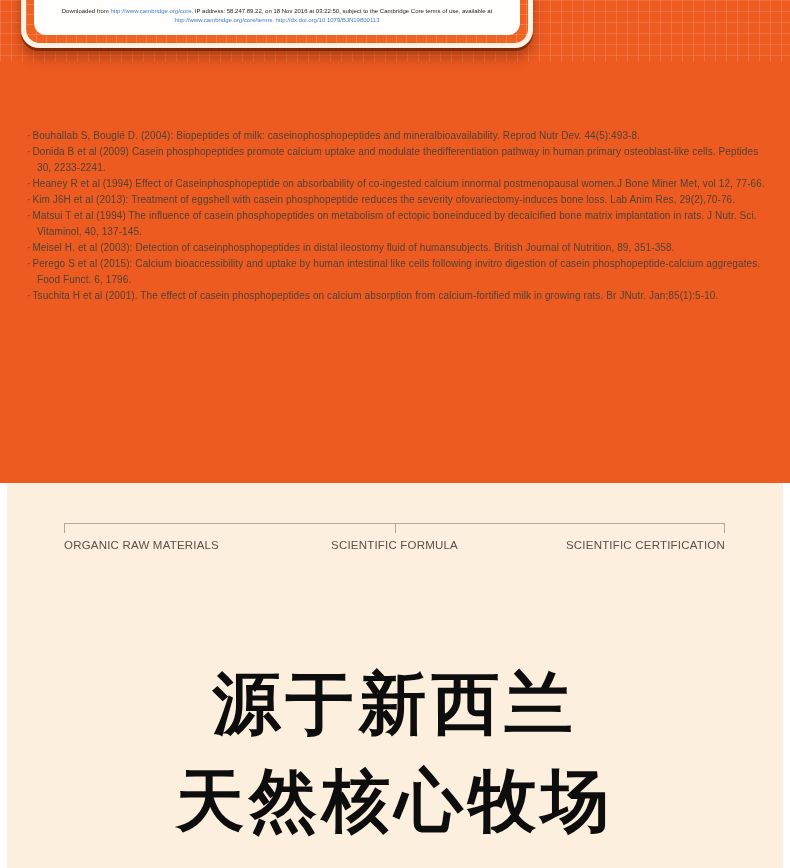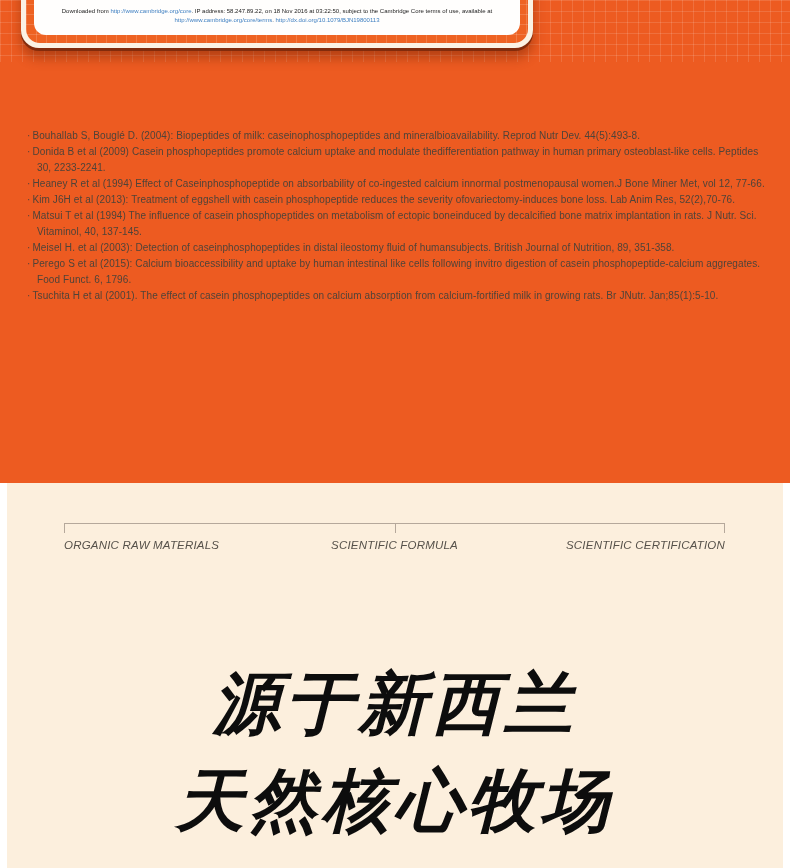--- a/index.html
+++ b/index.html
@@ -75,21 +75,20 @@
     text-indent:-10px;
     letter-spacing:.1px;
   }
   .refs li::before{content:"\00B7";margin-right:2px;color:#5a4336;}
 
   
   .bottom{
     position:relative;
     width:790px;height:385px;
     background:#ffffff;
-    font-style:italic;
   }
   .panel{
     position:absolute;left:7px;right:7px;top:0;bottom:0;
     background:#FCEFDD;
   }
   .divider{
     position:absolute;left:57px;top:40px;
     width:661px;height:10px;
     border-top:1px solid #B5A89B;
   }
@@ -142,21 +141,21 @@
           <p><span>Downloaded from </span><span class="doc-link">http://www.cambridge.org/core</span><span>. IP address: 58.247.89.22, on 18 Nov 2016 at 03:22:50, subject to the Cambridge Core terms of use, available at</span></p>
           <p><span class="doc-link">http://www.cambridge.org/core/terms</span><span>. </span><span class="doc-link">http://dx.doi.org/10.1079/BJN19800113</span></p>
         </div>
       </div>
     </div>
 
     <ul class="refs">
       <li>Bouhallab S, Bouglé D. (2004): Biopeptides of milk: caseinophosphopeptides and mineralbioavailability. Reprod Nutr Dev. 44(5):493-8.</li>
       <li>Donida B et al (2009) Casein phosphopeptides promote calcium uptake and modulate thedifferentiation pathway in human primary osteoblast-like cells. Peptides 30, 2233-2241.</li>
       <li>Heaney R et al (1994) Effect of Caseinphosphopeptide on absorbability of co-ingested calcium innormal postmenopausal women.J Bone Miner Met, vol 12, 77-66.</li>
-      <li>Kim J6H et al (2013): Treatment of eggshell with casein phosphopeptide reduces the severity ofovariectomy-induces bone loss. Lab Anim Res, 52(2),70-76.</li>
+      <li>Kim J6H et al (2013): Treatment of eggshell with casein phosphopeptide reduces the severity ofovariectomy-induces bone loss. Lab Anim Res, 29(2),70-76.</li>
       <li>Matsui T et al (1994) The influence of casein phosphopeptides on metabolism of ectopic boneinduced by decalcified bone matrix implantation in rats. J Nutr. Sci. Vitaminol, 40, 137-145.</li>
       <li>Meisel H. et al (2003): Detection of caseinphosphopeptides in distal ileostomy fluid of humansubjects. British Journal of Nutrition, 89, 351-358.</li>
       <li>Perego S et al (2015): Calcium bioaccessibility and uptake by human intestinal like cells following invitro digestion of casein phosphopeptide-calcium aggregates. Food Funct. 6, 1796.</li>
       <li>Tsuchita H et al (2001). The effect of casein phosphopeptides on calcium absorption from calcium-fortified milk in growing rats. Br JNutr. Jan;85(1):5-10.</li>
     </ul>
   </section>
 
   <section class="bottom">
     <div class="panel">
 

